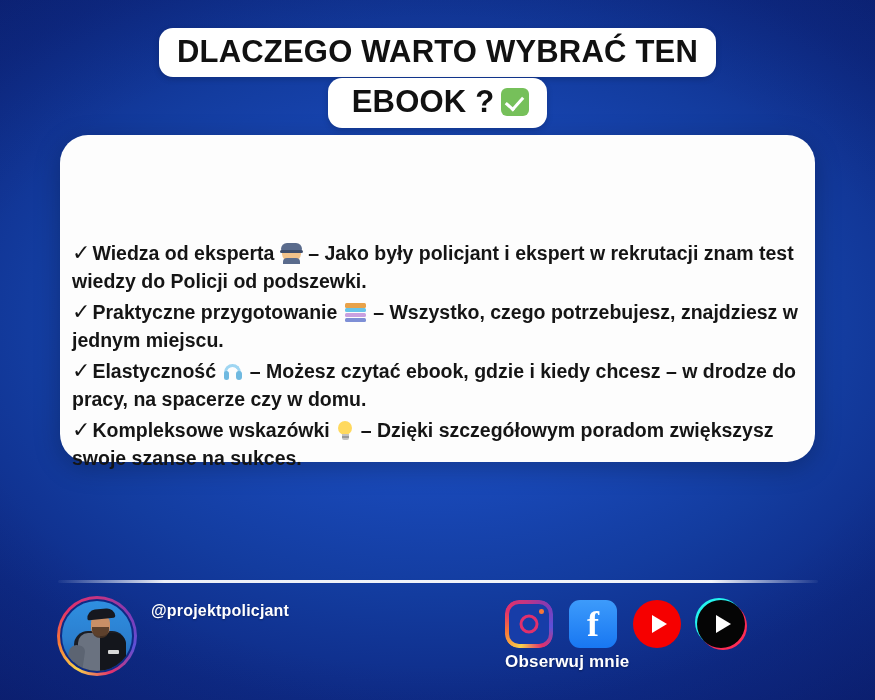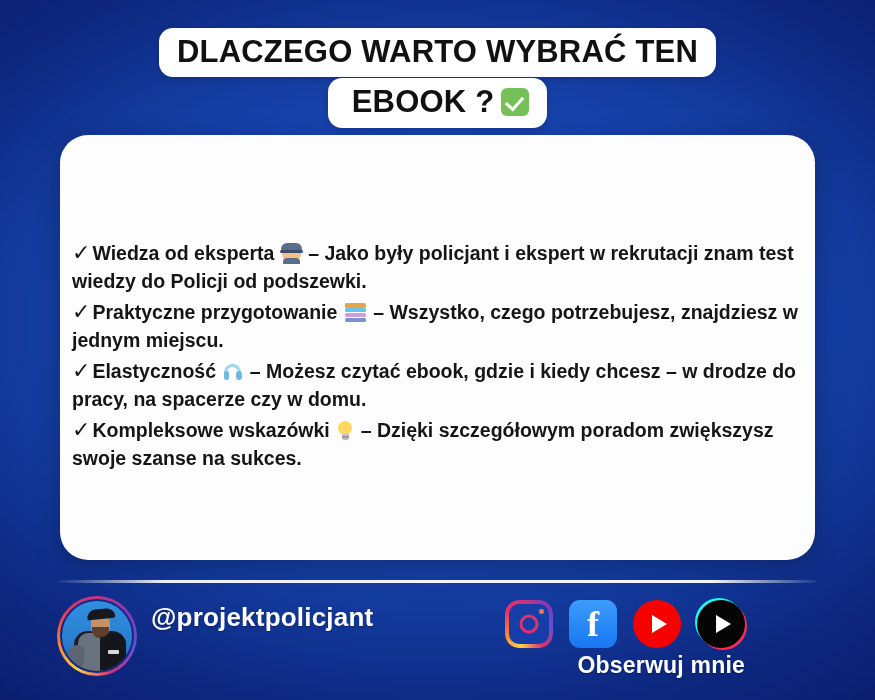--- a/index.html
+++ b/index.html
@@ -78,21 +78,21 @@
     border-width: 0 3.4px 3.4px 0;
     transform: rotate(42deg);
   }
 
   
   .card {
     position: absolute;
     left: 60px;
     top: 135px;
     width: 755px;
-    height: 425px;
+    height: 327px;
     background: #fdfdfd;
     border-radius: 28px;
     box-shadow: 0 6px 26px rgba(0,0,0,0.25);
     z-index: 3;
   }
   .card-inner {
     position: absolute;
     left: 12px;
     right: 12px;
     top: 102px;
@@ -299,21 +299,21 @@
     transform: rotate(8deg);
   }
 
   .handle-block {
     position: absolute;
     left: 151px;
     top: 8px;
     color: #ffffff;
   }
   .handle {
-    font-size: 26px;
+    font-size: 16px;
     font-weight: bold;
     line-height: 1.32;
     letter-spacing: 0.2px;
     text-shadow: 0 1px 2px rgba(0,0,0,0.3);
   }
   .website {
     font-size: 22px;
     font-weight: bold;
     line-height: 1.32;
     letter-spacing: 0.2px;
@@ -417,23 +417,23 @@
     border-style: solid;
     border-width: 9px 0 9px 15px;
     border-color: transparent transparent transparent #ffffff;
   }
 
   .follow-label {
     position: absolute;
     left: 505px;
     top: 60px;
     width: 240px;
-    text-align: right;
+    text-align: left;
     color: #ffffff;
-    font-size: 23px;
+    font-size: 17px;
     font-weight: bold;
     letter-spacing: 0.2px;
     text-shadow: 0 1px 2px rgba(0,0,0,0.35);
   }
 </style>
 </head>
 <body>
 
 <div class="poster">
 

